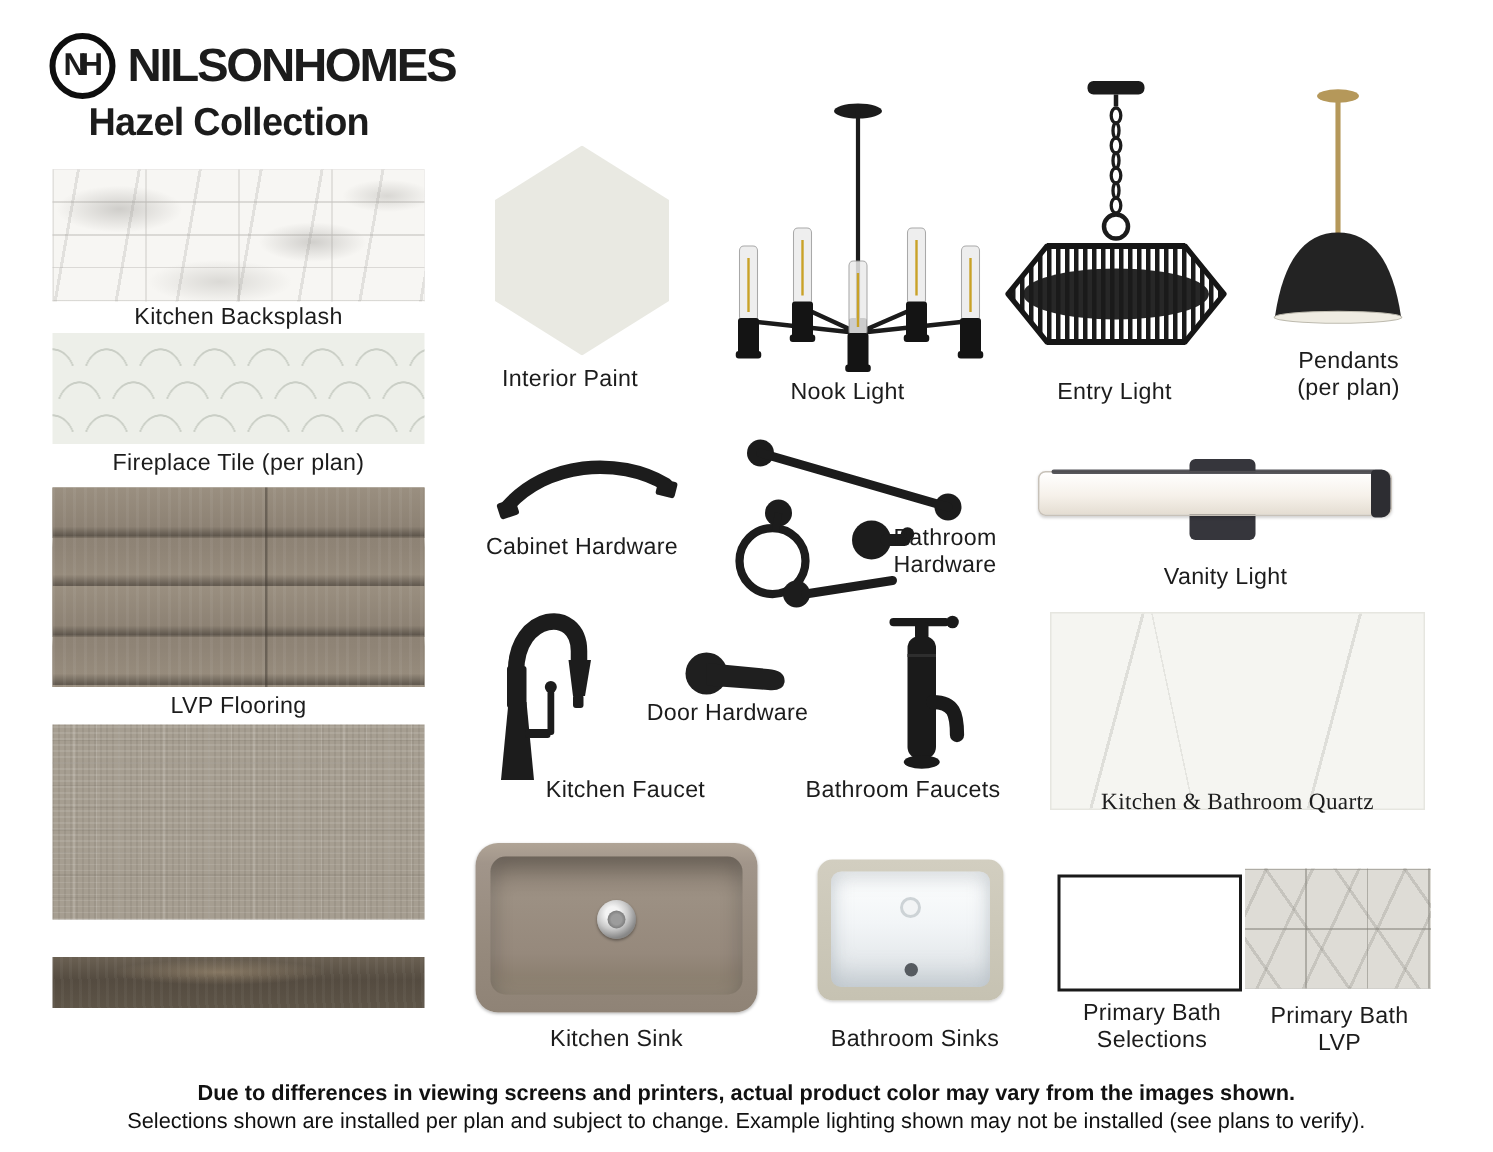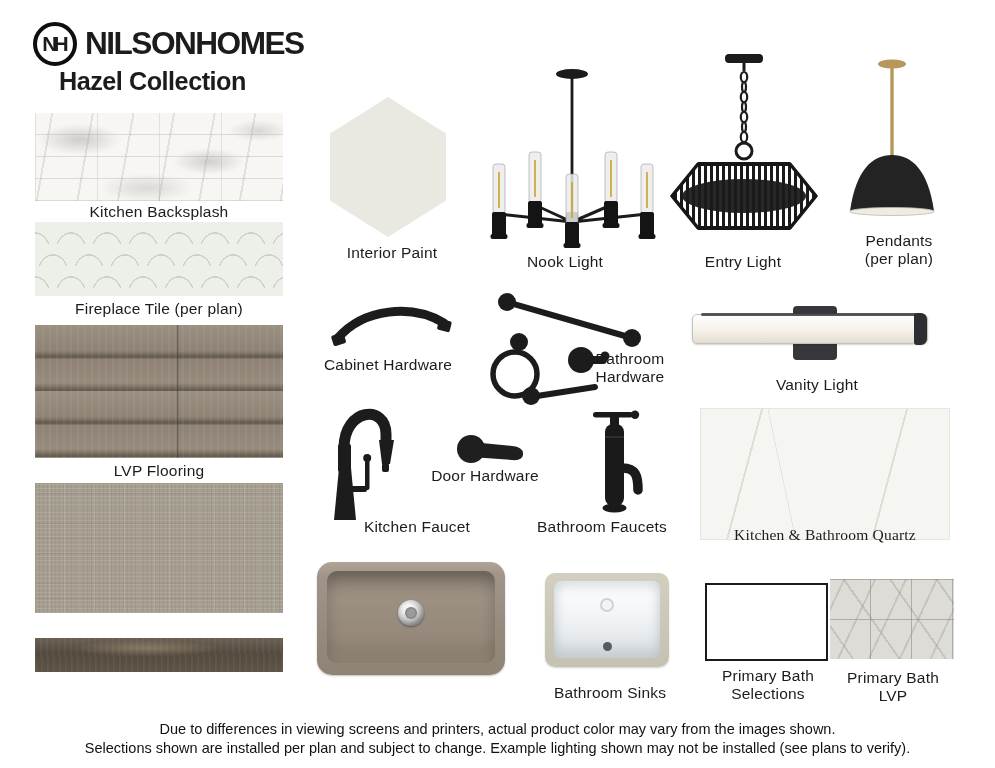--- a/index.html
+++ b/index.html
@@ -64,21 +64,21 @@
       linear-gradient(180deg,#6a6052,#544b40 45%,#5d5447);
   }
   #lbl-backsplash{left:35px;width:248px;top:203px;}
   #lbl-fireplace{left:35px;width:248px;top:300px;}
   #lbl-lvp{left:35px;width:248px;top:462px;}
   #lbl-carpet{left:35px;width:248px;top:618px;}
   #lbl-newel{left:35px;width:248px;top:684px;}
   
   #paint-hex{left:330px;top:97px;width:116px;height:140px;
     clip-path:polygon(50% 0%,100% 26%,100% 74%,50% 100%,0% 74%,0% 26%);}
-  #lbl-paint{left:316px;width:152px;top:244px;text-align:center;}
+  #lbl-paint{left:304px;width:152px;top:244px;text-align:center;}
   
   #img-cabinet{left:328px;top:296px;}
   #lbl-cabinet{left:302px;width:172px;top:356px;}
   #img-kfaucet{left:322px;top:398px;}
   #lbl-kfaucet{left:332px;width:170px;top:518px;}
   #img-ksink{left:317px;top:562px;width:188px;height:113px;border-radius:15px;
     background:linear-gradient(180deg,#b0a496 0,#a1958a 12%,#968a7d 60%,#8f8376);
     box-shadow:0 1px 2px rgba(0,0,0,.25);}
   .ksink-bowl{position:absolute;left:10px;right:10px;top:9px;bottom:12px;border-radius:10px;
     background:linear-gradient(180deg,#8f8376 0,#9c9083 30%,#96897c 70%,#857968);
@@ -126,21 +126,21 @@
   #lbl-pied{left:703px;width:130px;top:667px;}
   #sw-pblvp{left:830px;top:579px;width:124px;height:80px;background-color:#dedcd6;
     background-image:
       repeating-linear-gradient(115deg, transparent 0 12px, rgba(145,143,135,.30) 12px 14px, transparent 14px 28px),
       repeating-linear-gradient(55deg, transparent 0 18px, rgba(125,123,116,.25) 18px 20px, transparent 20px 38px),
       repeating-linear-gradient(90deg, transparent 0 40px, rgba(135,133,125,.55) 40px 41px),
       repeating-linear-gradient(0deg, transparent 0 39px, rgba(135,133,125,.55) 39px 40px);}
   #lbl-pblvp{left:832px;width:122px;top:669px;}
   
   .footer-line{position:absolute;left:0;width:995px;text-align:center;font-size:14.5px;color:#111;}
-  #footer1{top:721px;}
+  #footer1{top:721px;font-weight:bold;}
   #footer2{top:740px;}
 </style>
 </head>
 <body>
 
 <div class="board">
 
   <div class="logo-row">
     <div class="logo-circle">
       <span>NH</span>
@@ -182,20 +182,21 @@
     <rect x="43" y="62" width="4.5" height="30" rx="2" fill="#1c1c1c"></rect>
     <circle cx="45.2" cy="60" r="4" fill="#1c1c1c"></circle>
   </svg>
   <div class="lbl" id="lbl-kfaucet">Kitchen Faucet</div>
 
   <div class="abs" id="img-ksink">
     <div class="ksink-bowl">
       <div class="ksink-drain"></div>
     </div>
   </div>
+  <div class="lbl" id="lbl-ksink">Kitchen Sink</div>
 
   <svg class="abs" id="img-nook" width="178" height="184" viewBox="0 0 178 184">
     <ellipse cx="89" cy="8" rx="16" ry="5" fill="#1b1b1b"></ellipse>
     <rect x="87.6" y="8" width="2.8" height="142" fill="#1b1b1b"></rect>
     <rect x="83" y="146" width="12" height="16" rx="2" fill="#1b1b1b"></rect>
     <path d="M89 156 L16 148 M89 156 L52 139 M89 156 L128 139 M89 156 L164 148" stroke="#1b1b1b" stroke-width="3"></path>
 
     <g>
       <g>
         <rect x="10" y="98" width="12" height="50" rx="3" fill="#ececec" opacity=".85" stroke="#9a9a9a" stroke-width=".7"></rect>

